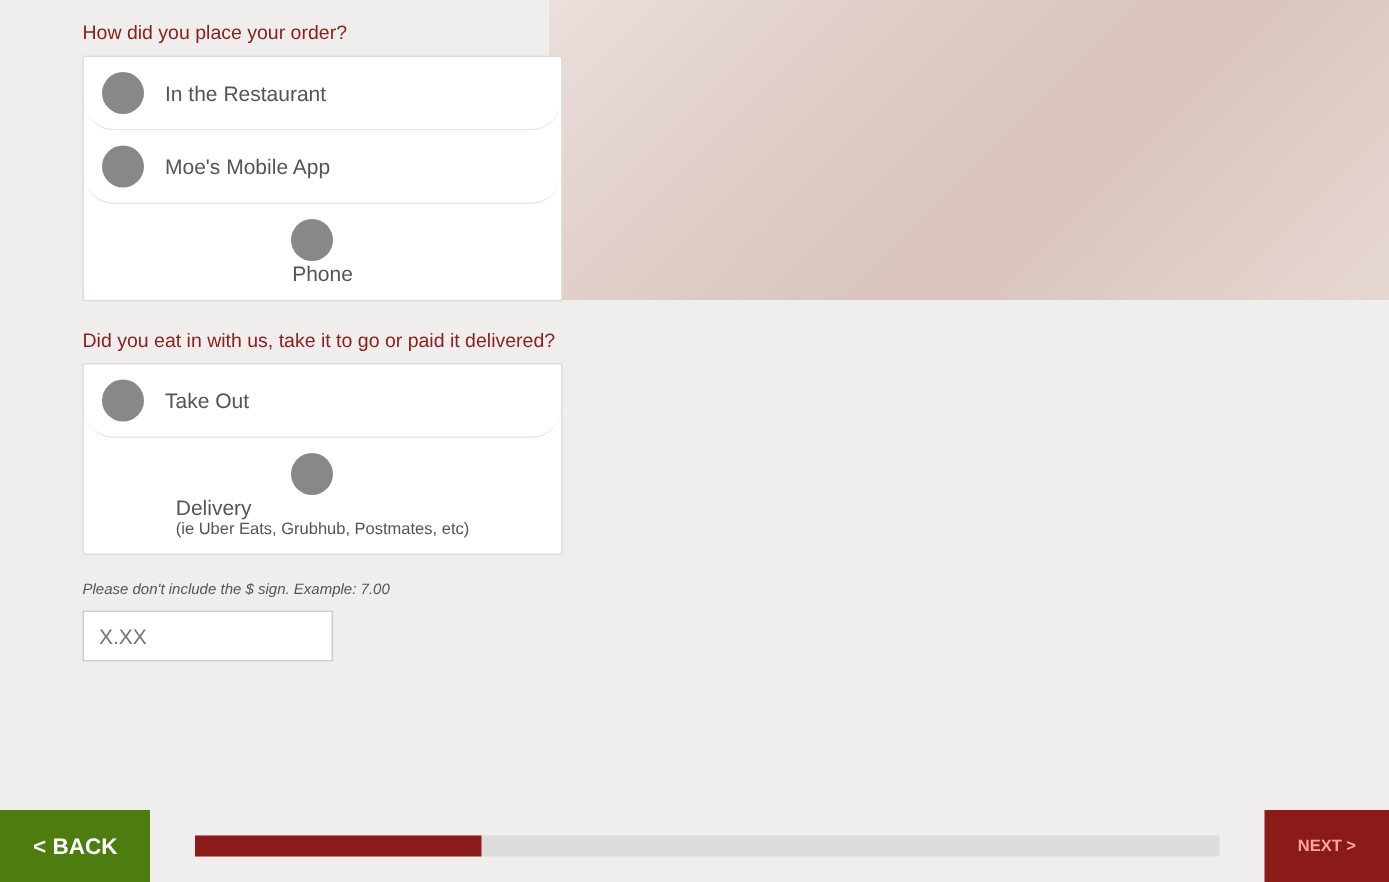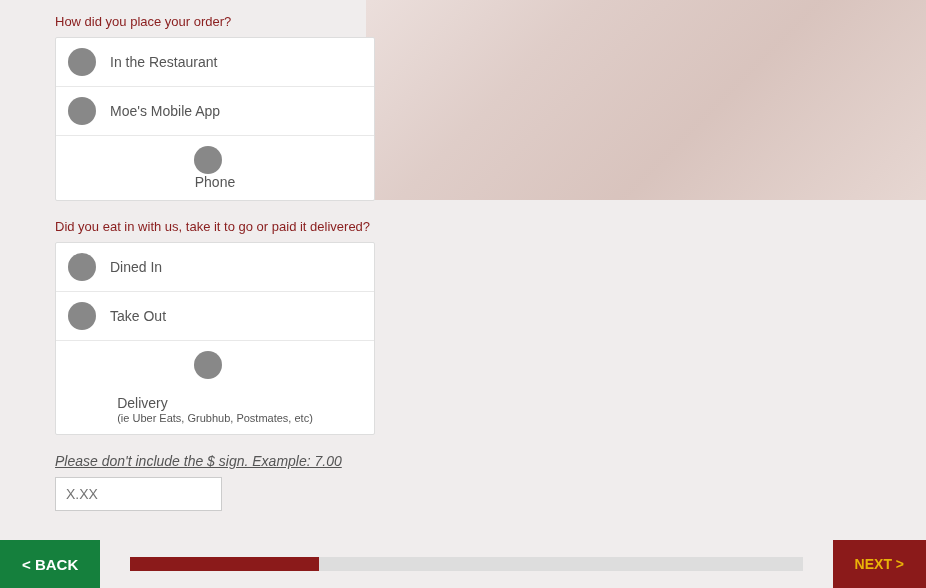--- a/index.html
+++ b/index.html
@@ -47,20 +47,21 @@
       margin-bottom: 18px;
       width: 320px;
     }
 
     .option-row {
       display: flex;
       align-items: center;
       padding: 10px 12px;
       border-bottom: 1px solid #e8e8e8;
       cursor: pointer;
+      border-radius: 20px;
     }
 
     .option-row:last-child {
       border-bottom: none;
       flex-direction: column;
     }
 
     .radio-circle {
       width: 28px;
       height: 28px;
@@ -84,24 +85,23 @@
 
     
     .amount-label {
       color: #8b2020;
       font-size: 13px;
       margin-bottom: 3px;
     }
 
     .amount-hint {
       color: #555;
-      font-size: 14px;
+      font-size: 10px;
       font-style: italic;
       margin-bottom: 8px;
-      text-decoration: underline;
     }
 
     .amount-input {
       border: 1px solid #ccc;
       padding: 8px 10px;
       width: 167px;
       font-size: 14px;
       color: #aaa;
       outline: none;
     }
@@ -115,40 +115,40 @@
       height: 48px;
       background: #f0eded;
       display: flex;
       align-items: center;
       justify-content: space-between;
       padding: 0 0;
       z-index: 2;
     }
 
     .btn-back {
-      background: #15803d;
+      background: #4d7c0f;
       color: #fff;
       border: none;
       padding: 0 22px;
       height: 48px;
       font-size: 15px;
       font-weight: bold;
       cursor: pointer;
       display: flex;
       align-items: center;
       gap: 6px;
     }
 
     .btn-next {
       background: #8b1a1a;
-      color: #eab308;
+      color: #fca5a5;
       border: none;
       padding: 0 22px;
       height: 48px;
-      font-size: 14px;
+      font-size: 11px;
       font-weight: bold;
       cursor: pointer;
       display: flex;
       align-items: center;
       gap: 6px;
     }
 
     
     .progress-container {
       flex: 1;
@@ -160,21 +160,20 @@
 
     .progress-fill {
       height: 100%;
       background: #8b1a1a;
       width: 28%;
     }
 
     .delivery-option-block {
       display: flex;
       flex-direction: column;
-      margin-top: 16px;
     }
   </style>
 </head>
 <body>
 
 <div class="bg-overlay"></div>
 
 <div class="main-content">
 
   
@@ -192,24 +191,20 @@
     <div class="option-row">
       <div class="radio-circle"></div>
       <span class="option-text">Phone</span>
     </div>
   </div>
 
   
   <div class="question-label">Did you eat in with us, take it to go or paid it delivered?</div>
 
   <div class="options-box">
-    <div class="option-row">
-      <div class="radio-circle"></div>
-      <span class="option-text">Dined In</span>
-    </div>
     <div class="option-row">
       <div class="radio-circle"></div>
       <span class="option-text">Take Out</span>
     </div>
     <div class="option-row">
       <div class="radio-circle"></div>
       <div class="delivery-option-block">
         <span class="option-text">Delivery</span>
         <span class="option-subtext">(ie Uber Eats, Grubhub, Postmates, etc)</span>
       </div>

